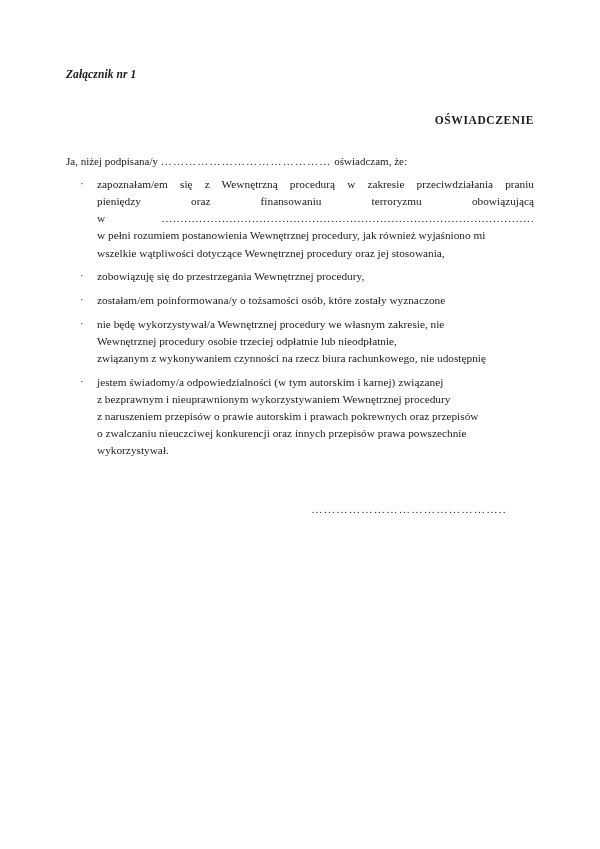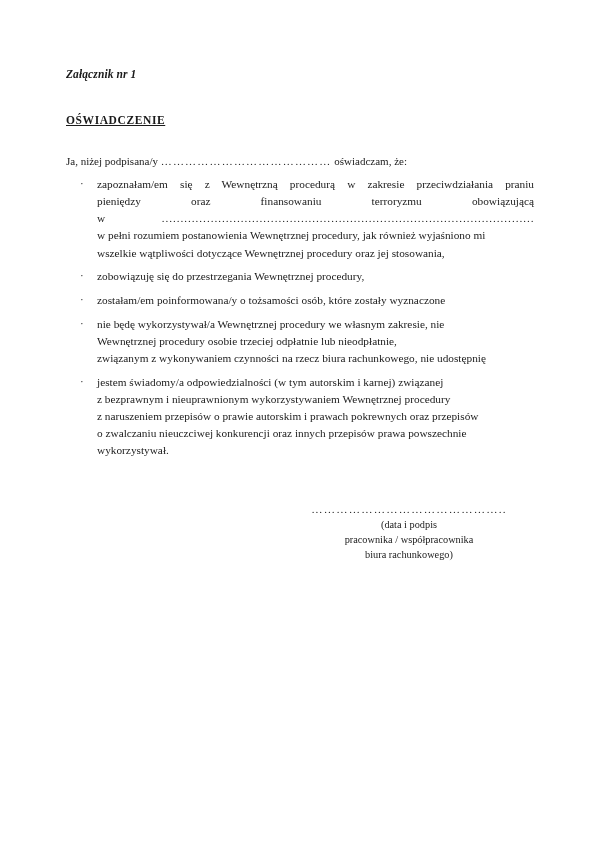--- a/index.html
+++ b/index.html
@@ -25,26 +25,25 @@
     width: 468px;
   }
   .attachment-label {
     font-weight: bold;
     font-size: 11.5px;
     letter-spacing: 0.1px;
     margin: 0 0 34px 0;
     font-style: italic;
   }
   .doc-title {
-    text-align: left;
+    text-align: right;
     font-weight: bold;
     font-size: 11.5px;
     letter-spacing: 0.6px;
     margin: 0 0 28px 0;
-    text-decoration: underline;
   }
   .intro {
     font-size: 11px;
     margin: 8px 0 6px 0;
     line-height: 1.45;
   }
   .dots {
     letter-spacing: 1.2px;
   }
   ul.clauses {
@@ -147,22 +146,17 @@
         <span class="line">z naruszeniem przepisów o prawie autorskim i prawach pokrewnych oraz przepisów</span>
         <span class="line">o zwalczaniu nieuczciwej konkurencji oraz innych przepisów prawa powszechnie</span>
         <span class="line">wykorzystywał.</span>
       </li>
 
     </ul>
 
     <div class="sig-block">
       <div class="sig-inner">
         <div class="sig-line">………………………………………..</div>
-        <div class="sig-caption">
-          <span class="line">(data i podpis</span>
-          <span class="line">pracownika / współpracownika</span>
-          <span class="line">biura rachunkowego)</span>
-        </div>
       </div>
     </div>
 
   </div>
 </div>
 
 </body></html>

